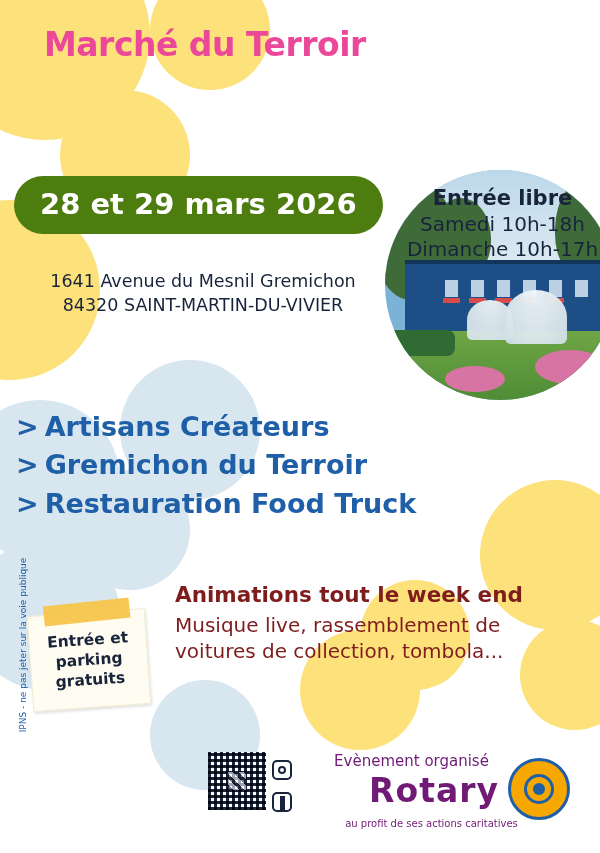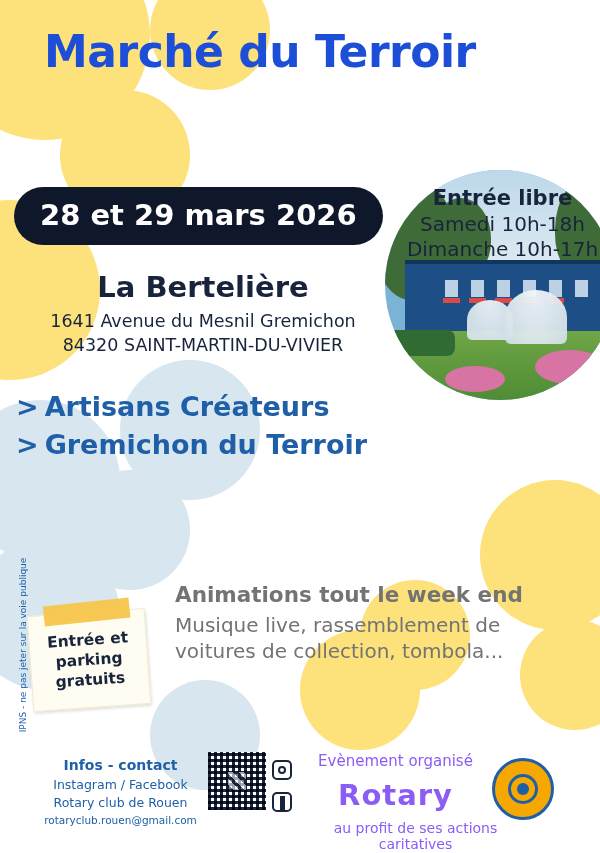--- a/index.html
+++ b/index.html
@@ -31,31 +31,31 @@
   }
 
   
   .title {
     position: absolute;
     top: 26px;
     left: 44px;
     width: 520px;
     font-family: "DejaVu Sans", sans-serif;
     font-weight: bold;
-    font-size: 44px;
+    font-size: 33px;
     line-height: 1.18;
-    color: #1d4ed8;
+    color: #ec4899;
     letter-spacing: -0.5px;
   }
 
   .date-pill {
     position: absolute;
-    top: 187px;
+    top: 176px;
     left: 14px;
-    background: #0f172a;
+    background: #4d7c0f;
     color: #ffffff;
     font-weight: bold;
     font-size: 29px;
     padding: 11px 26px 13px 26px;
     border-radius: 30px;
   }
 
   .venue {
     position: absolute;
     top: 270px;
@@ -158,37 +158,37 @@
     z-index: 5;
   }
   .hours .h-title {
     font-size: 21px; font-weight: bold; margin-bottom: 2px;
   }
   .hours .h-line { font-size: 20px; line-height: 1.25; }
 
   
   .bullets {
     position: absolute;
-    top: 388px;
+    top: 408px;
     left: 16px;
     color: #1f5fa8;
     font-weight: bold;
     font-size: 27px;
     line-height: 1.42;
   }
   .bullets .row { white-space: nowrap; }
   .bullets .gt { color: #1f5fa8; font-weight: bold; margin-right: 6px; }
 
   
   .anim {
     position: absolute;
     top: 582px;
     left: 175px;
     width: 405px;
-    color: #737373;
+    color: #7f1d1d;
   }
   .anim .a-title {
     font-size: 21.5px;
     font-weight: bold;
     margin-bottom: 5px;
   }
   .anim .a-body {
     font-size: 20px;
     line-height: 1.32;
   }
@@ -268,40 +268,40 @@
   }
   .social.fb .fbmark {
     position:absolute; left: 6px; top: 2px;
     width: 5px; height: 14px;
     background: #18243c;
   }
 
   .rotary {
     position: absolute;
     top: 752px;
-    left: 308px;
+    left: 324px;
     width: 250px;
-    color: #8b5cf6;
+    color: #701a75;
   }
   .rotary .r-small {
     font-size: 15px;
     text-align: center;
     width: 175px;
     line-height: 1.2;
   }
   .rotary .r-big {
-    font-size: 29px;
-    font-weight: bold;
-    text-align: center;
+    font-size: 33px;
+    font-weight: bold;
+    text-align: right;
     width: 175px;
     letter-spacing: 1px;
-    margin-top: 8px;
+    margin-top: 1px;
   }
   .rotary .r-note {
-    font-size: 14px;
+    font-size: 10px;
     text-align: center;
     width: 215px;
     margin-top: 8px;
   }
   .rot-wheel {
     position: absolute;
     right: 4px; top: 6px;
     width: 62px; height: 62px;
     border-radius: 50%;
     background: #f6a800;
@@ -355,21 +355,20 @@
   <div class="blob yellow-blob" style="left:520px; top:620px; width:110px; height:110px;"></div>
   <div class="blob blue-blob" style="left:150px; top:680px; width:110px; height:110px;"></div>
 
   <div class="title">
     <div>Marché du Terroir</div>
   </div>
 
   <div class="date-pill">28 et 29 mars 2026</div>
 
   <div class="venue">
-    <div class="name">La Bertelière</div>
     <div class="addr">1641 Avenue du Mesnil Gremichon</div>
     <div class="addr">84320 SAINT-MARTIN-DU-VIVIER</div>
   </div>
 
   <div class="photo-circle">
     <div class="sky"></div>
     <div class="tree" style="left:-10px; top:10px; width:80px; height:120px;"></div>
     <div class="tree" style="left:46px; top:28px; width:60px; height:80px;"></div>
     <div class="tree" style="left:170px; top:4px; width:80px; height:110px;"></div>
     <div class="roof"></div>
@@ -399,38 +398,35 @@
     <div class="h-line">Dimanche 10h-17h</div>
   </div>
 
   <div class="bullets">
     <div class="row">
       <span class="gt">&gt;</span><span>Artisans Créateurs</span>
     </div>
     <div class="row">
       <span class="gt">&gt;</span><span>Gremichon du Terroir</span>
     </div>
+    <div class="row">
+      <span class="gt">&gt;</span><span>Restauration Food Truck</span>
+    </div>
   </div>
 
   <div class="anim">
     <div class="a-title">Animations tout le week end</div>
     <div class="a-body">Musique live, rassemblement de voitures de collection, tombola...</div>
   </div>
 
   <div class="sticky">
     <div class="tape"></div>
     <div class="txt">Entrée et parking gratuits</div>
   </div>
 
-  <div class="infos">
-    <div class="i-title">Infos - contact</div>
-    <div class="i-line">Instagram / Facebook</div>
-    <div class="i-line">Rotary club de Rouen</div>
-    <div class="i-mail">rotaryclub.rouen@gmail.com</div>
-  </div>
 
   <div class="qr"></div>
 
   <div class="social ig">
     <div class="dot"></div>
   </div>
   <div class="social fb">
     <div class="fbmark"></div>
   </div>
 

